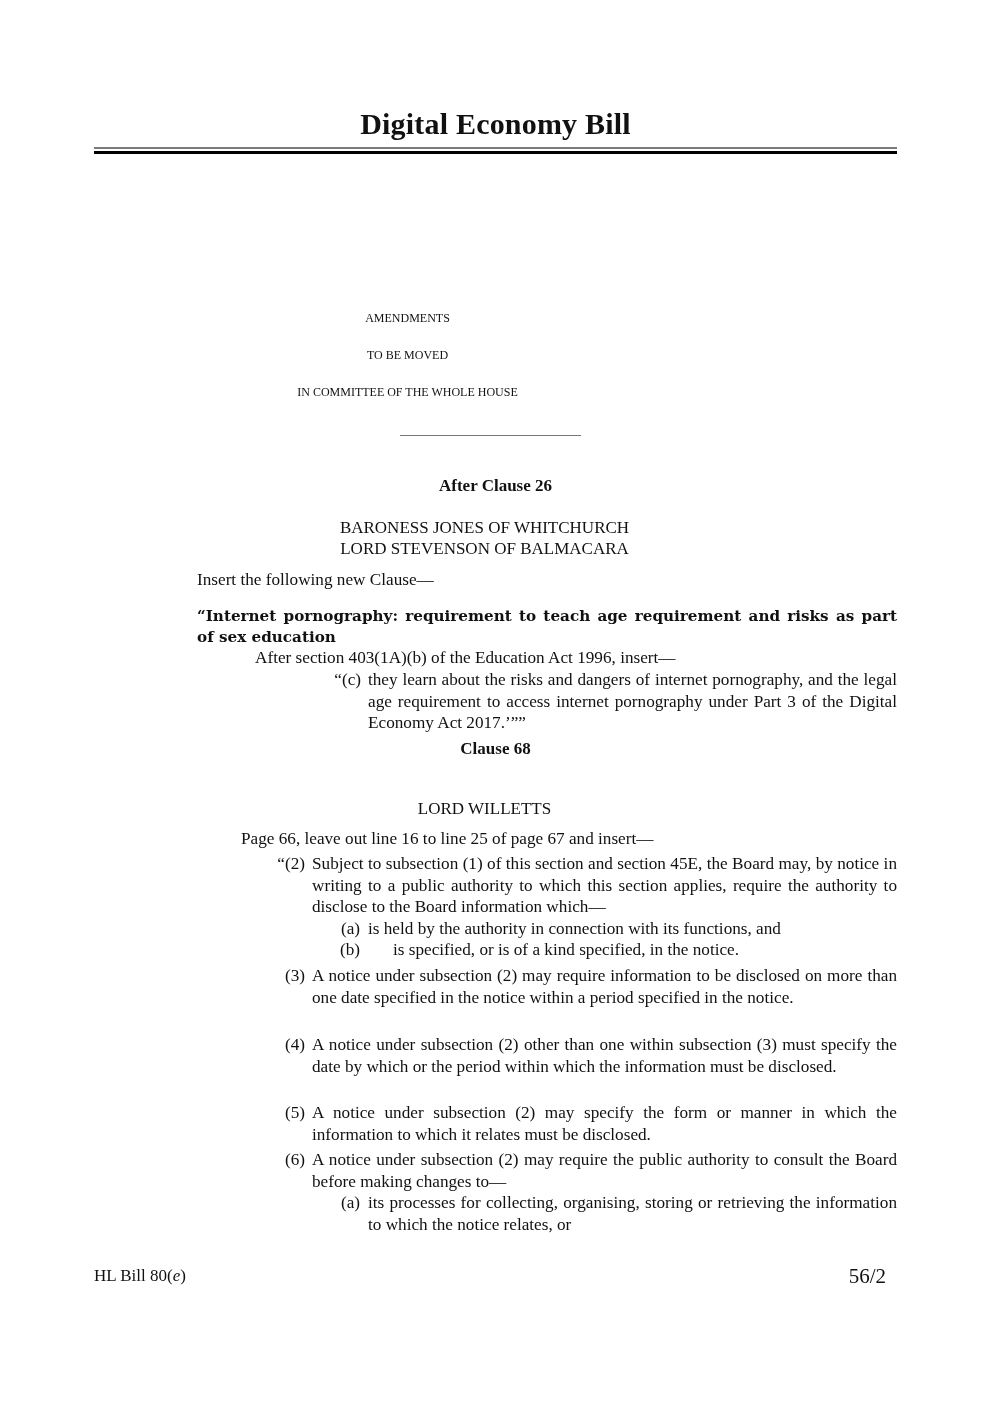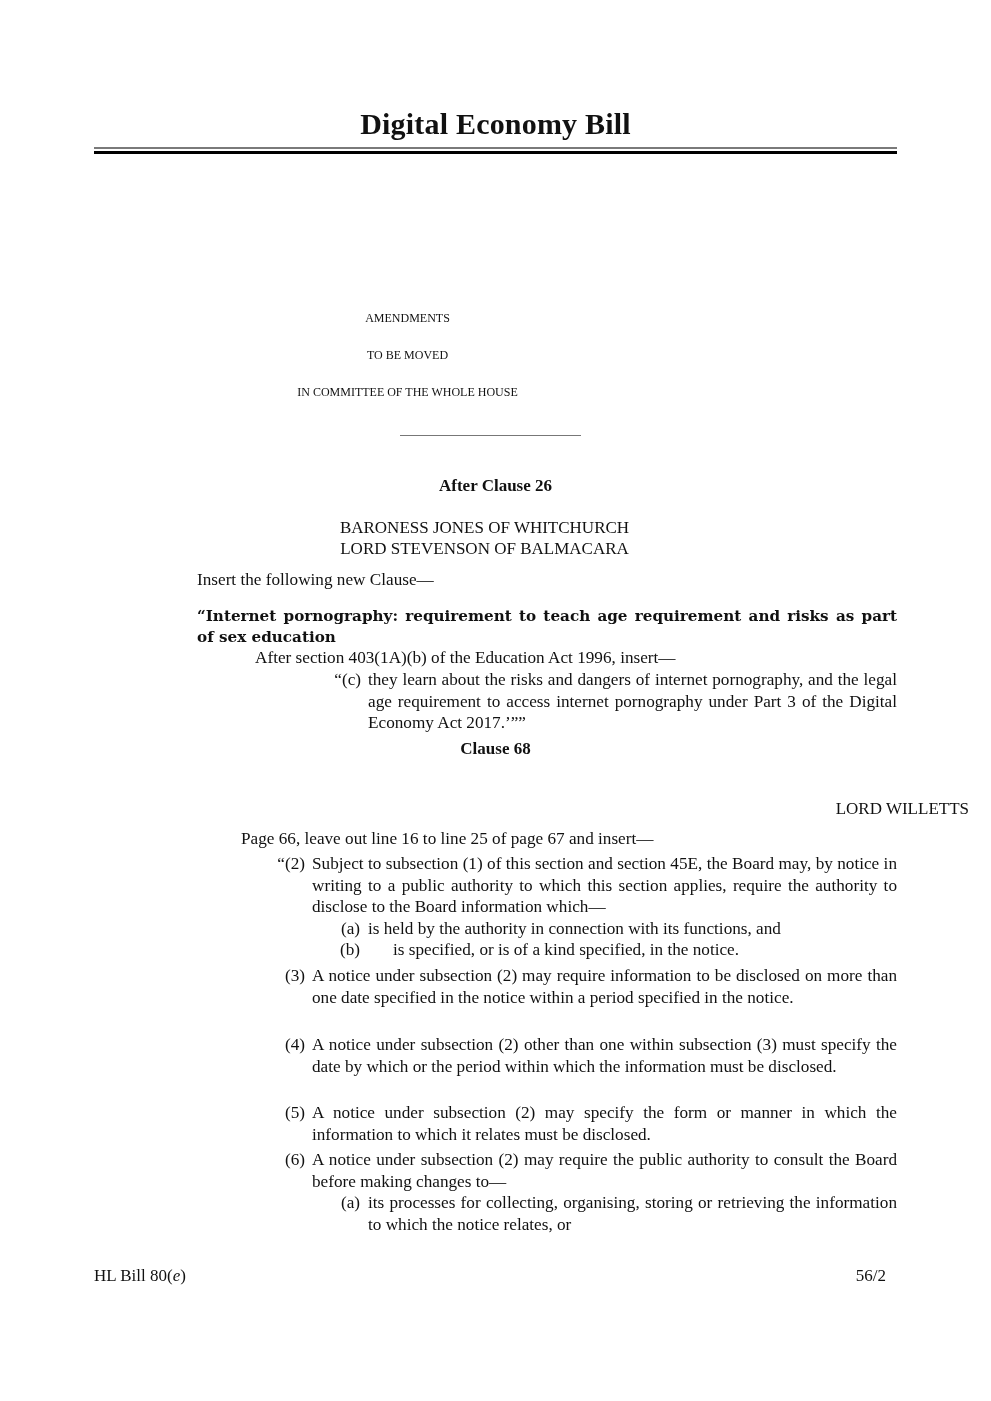--- a/index.html
+++ b/index.html
@@ -89,21 +89,21 @@
       text-align-last: left;
     }
 
     .footer-left {
       left: 94px; top: 1265px;
       font-size: 17px;
       line-height: 22px;
     }
     .footer-right {
       right: 105px; top: 1265px;
-      font-size: 17px;
+      font-size: 21px;
       line-height: 22px;
     }
   </style>
 </head>
 <body>
 
 <div class="abs bill-title">Digital Economy Bill</div>
 <div class="abs rule-thin"></div>
 <div class="abs rule-thick"></div>
 
@@ -117,21 +117,21 @@
 <div class="abs names" style="top:539px;">LORD STEVENSON OF BALMACARA</div>
 
 <div class="abs para" style="left:197px; top:569px;">Insert the following new Clause—</div>
 <div class="abs clause-heading">“Internet pornography: requirement to teach age requirement and risks as part of sex education</div>
 
 <div class="abs para" style="left:255px; top:647px;">After section 403(1A)(b) of the Education Act 1996, insert—</div>
 <div class="num" style="left:300px; width:61px; top:669px;">“(c)</div>
 <div class="txt" style="left:368px; width:529px; top:669px;">they learn about the risks and dangers of internet pornography, and the legal age requirement to access internet pornography under Part 3 of the Digital Economy Act 2017.’””</div>
 
 <div class="abs bold-center" style="top:719px;margin-top:19px;">Clause 68</div>
-<div class="abs names" style="top:799px;text-align:right;">LORD WILLETTS</div>
+<div class="abs names" style="top:799px;">LORD WILLETTS</div>
 <div class="abs para" style="left:197px; top:828px;margin-left:44px;">Page 66, leave out line 16 to line 25 of page 67 and insert—</div>
 
 <div class="num" style="left:250px; width:55px; top:853px;">“(2)</div>
 <div class="txt" style="left:312px; width:585px; top:853px;">Subject to subsection (1) of this section and section 45E, the Board may, by notice in writing to a public authority to which this section applies, require the authority to disclose to the Board information which—</div>
 <div class="num" style="left:320px; width:40px; top:918px;">(a)</div>
 <div class="txt" style="left:368px; width:529px; top:918px;">is held by the authority in connection with its functions, and</div>
 <div class="num" style="left:320px; width:40px; top:939px;">(b)</div>
 <div class="txt" style="left:368px; width:529px; top:939px;margin-left:25px;">is specified, or is of a kind specified, in the notice.</div>
 
 <div class="num" style="left:250px; width:55px; top:965px;">(3)</div>

